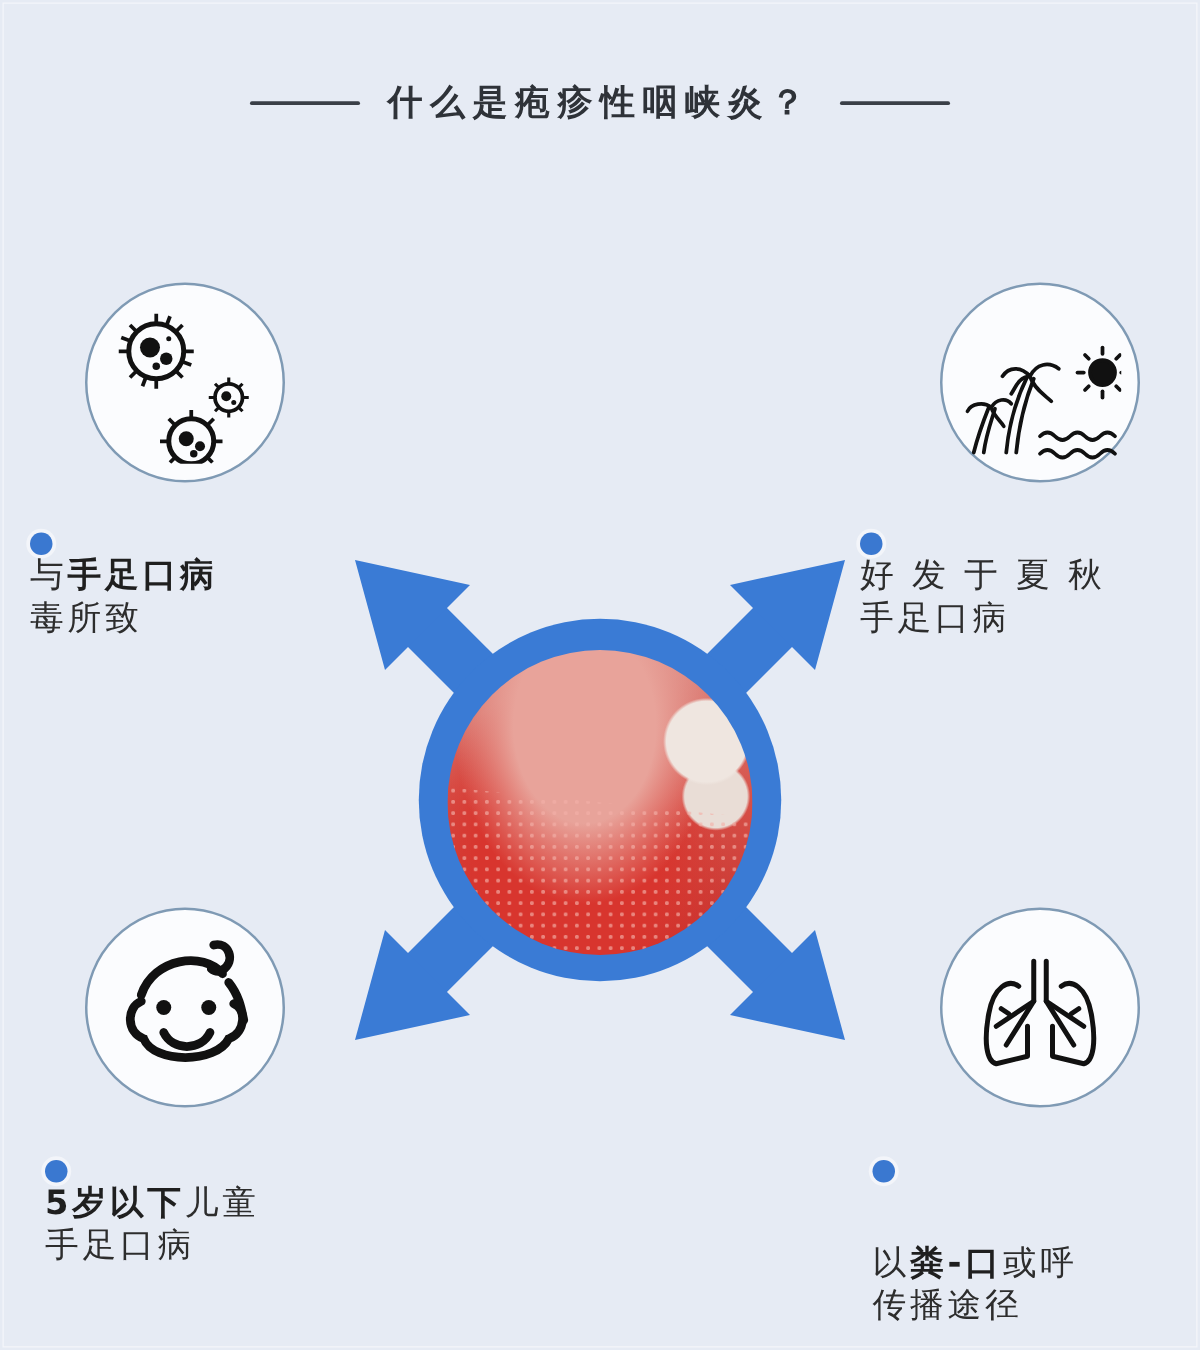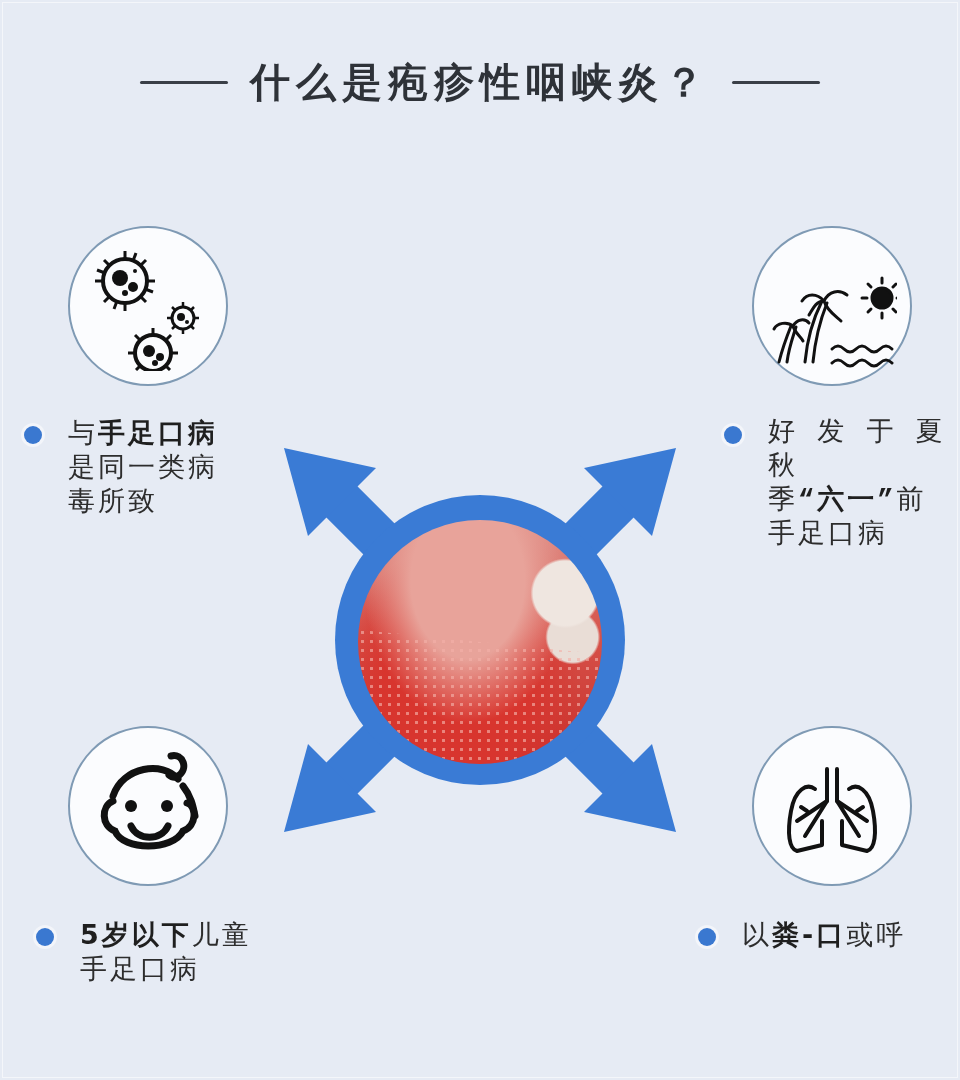--- a/index.html
+++ b/index.html
@@ -16,31 +16,31 @@
       border: 1px solid #f4f6fa;
     }
     .title-row {
       position: absolute; top: 52px; left: 0; width: 960px; height: 60px;
       display: flex; align-items: center; justify-content: center;
     }
     .title-line {
       width: 88px; height: 3px; background: #3a3f47; border-radius: 2px;
     }
     .title-text {
-      font-size: 40px; font-weight: bold; letter-spacing: 6px;
+      font-size: 28px; font-weight: bold; letter-spacing: 6px;
       color: #2e3238; margin: 16px 22px;
     }
     .icon-circle {
       position: absolute; width: 160px; height: 160px; border-radius: 50%;
       background: #fbfcfe; border: 2px solid #7f9ab4;
       display: flex; align-items: center; justify-content: center;
     }
     .icon-circle svg { width: 130px; height: 130px; }
     .bullet {
-      position: absolute; display: flex; align-items: flex-start;
+      position: absolute; display: flex; align-items: flex-start; flex-direction: column;
     }
     .dot {
       width: 18px; height: 18px; border-radius: 50%; background: #3a78d0;
       box-shadow: 0 0 0 3px #ffffff80; margin-top: 10px; margin-right: 26px;
       flex-shrink: 0;
     }
     .bullet-text {
       font-size: 27px; line-height: 34px; color: #2d2d2d; letter-spacing: 3px;
     }
     .bullet-text b { font-weight: bold; color: #1f1f1f; }
@@ -210,40 +210,39 @@
 </svg>
 
 <div class="photo">
   <div class="photo-dots"></div>
 </div>
 
 <div class="bullet" style="left:24px; top:416px;">
   <div class="dot"></div>
   <div class="bullet-text">
     <div><span>与</span><b>手足口病</b></div>
-    <div>是同一类病</div>
     <div>毒所致</div>
   </div>
 </div>
 
-<div class="bullet" style="left:724px; top:416px;font-family:Liberation Mono, monospace;">
+<div class="bullet" style="left:688px; top:416px;">
   <div class="dot"></div>
   <div class="bullet-text">
     <div>好 发 于 夏 秋</div>
-    <div><span>季</span><b>“六一”</b><span>前</span></div>
     <div>手足口病</div>
   </div>
 </div>
 
 <div class="bullet" style="left:36px; top:918px;">
   <div class="dot"></div>
   <div class="bullet-text">
     <div><b>5岁以下</b><span>儿童</span></div>
     <div>手足口病</div>
   </div>
 </div>
 
-<div class="bullet" style="left:698px; top:918px;">
+<div class="bullet" style="left:698px; top:918px;gap:48px;">
   <div class="dot"></div>
   <div class="bullet-text">
     <div><span>以</span><b>粪-口</b><span>或呼</span></div>
+    <div>传播途径</div>
   </div>
 </div>
 
 </body></html>

